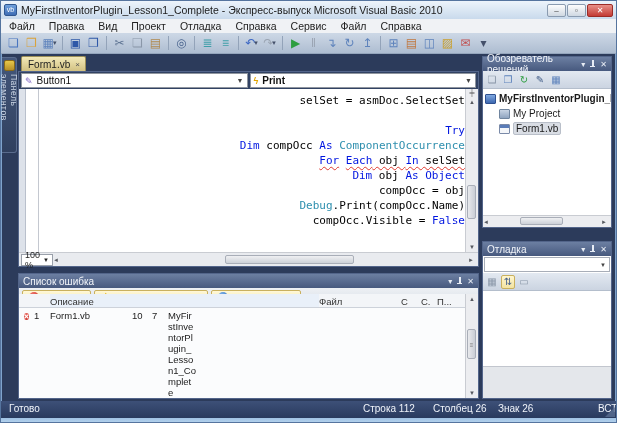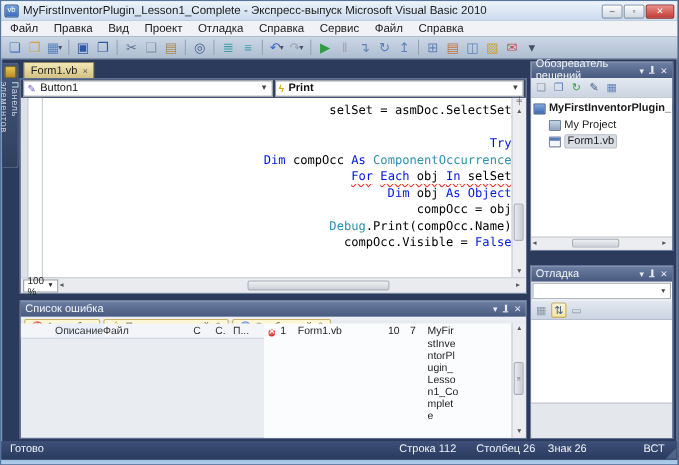--- a/index.html
+++ b/index.html
@@ -87,21 +87,21 @@
   .filters{height:19px;display:flex;align-items:center;gap:3px;padding:0 3px;
     background:linear-gradient(#EDF0F4,#D8DEE6);border-bottom:1px solid #C2C8D2;}
   .fbtn{height:15px;display:flex;align-items:center;gap:4px;padding:0 6px;font-size:9.5px;color:#222;
     background:linear-gradient(#FFF8D8,#F3E5A4);border:1px solid #C9B05E;border-radius:2px;}
   .cicon{width:10px;height:10px;border-radius:50%;color:#fff;font-size:7px;line-height:10px;
     text-align:center;font-weight:bold;}
   .cicon.err{background:radial-gradient(circle at 35% 30%,#F07A70,#C5211B);}
   .cicon.inf{background:radial-gradient(circle at 35% 30%,#7FB2E8,#2A6CC0);font-style:italic;}
   .warnicon{color:#E2A800;font-size:10px;line-height:10px;}
   .egrid{position:absolute;left:0;top:20px;right:0;bottom:0;display:flex;}
-  .ecols{flex:1;display:flex;flex-direction:row;}
+  .ecols{flex:1;display:flex;flex-direction:column;}
   .ehead{height:14px;display:flex;background:#F3F5F8;border-bottom:1px solid #CDD2DA;
     font-size:9.5px;color:#333;align-items:center;}
   .erow{flex:1;display:flex;background:#FBFCFD;font-size:9.5px;color:#222;align-items:flex-start;}
   .c-ic{width:15px;text-align:center;padding-top:2px;}
   .c-num{width:16px;padding-top:2px;}
   .c-desc{flex:1;white-space:nowrap;overflow:hidden;padding-top:2px;}
   .c-file{width:82px;padding-top:2px;}
   .c-line{width:20px;padding-top:2px;}
   .c-col{width:16px;padding-top:2px;}
   .c-proj{width:28px;word-break:break-all;line-height:11px;overflow:hidden;padding-top:2px;}
@@ -386,18 +386,18 @@
       </div>
     <div class="pmain"></div>
     <div class="pdesc"></div>
   </div>
 
   <div class="statusbar">
     <span style="left:8px">Готово</span>
     <span style="left:362px">Строка 112</span>
     <span style="left:432px">Столбец 26</span>
     <span style="left:497px">Знак 26</span>
-    <span style="left:584px">ВСТ</span>
+    <span style="left:597px">ВСТ</span>
     <span class="grip" style="top:auto"></span>
   </div>
   <div class="bottomedge"></div>
 
 </div>
 
 </body></html>

